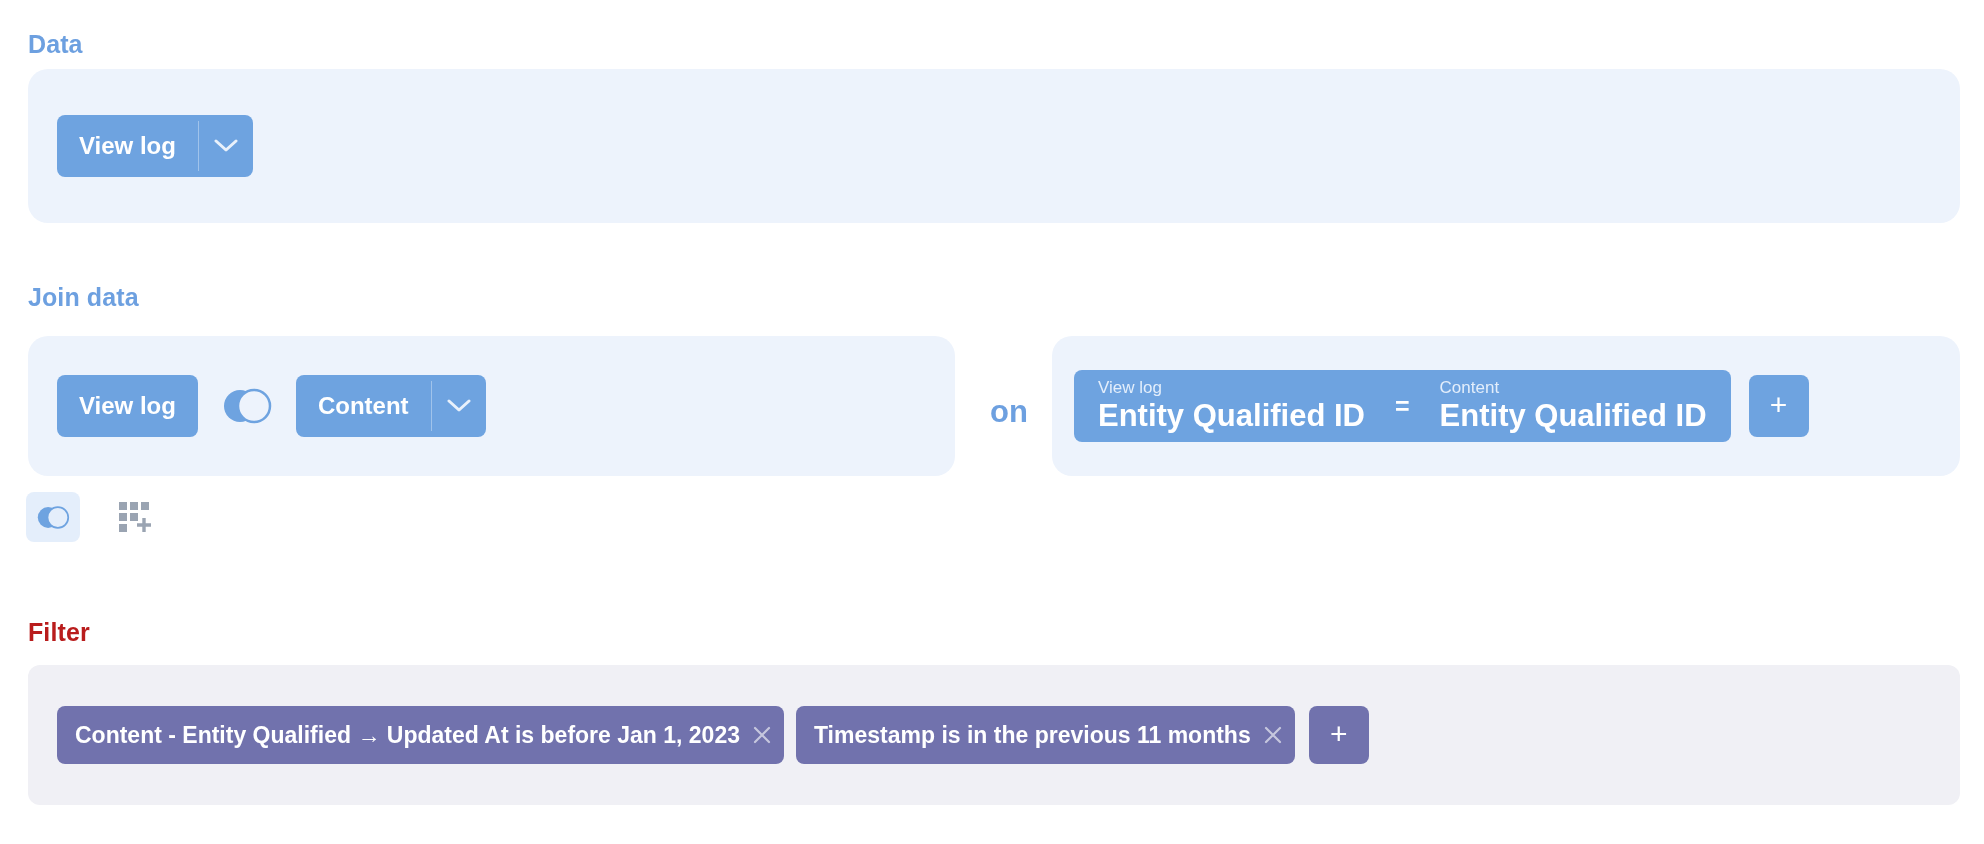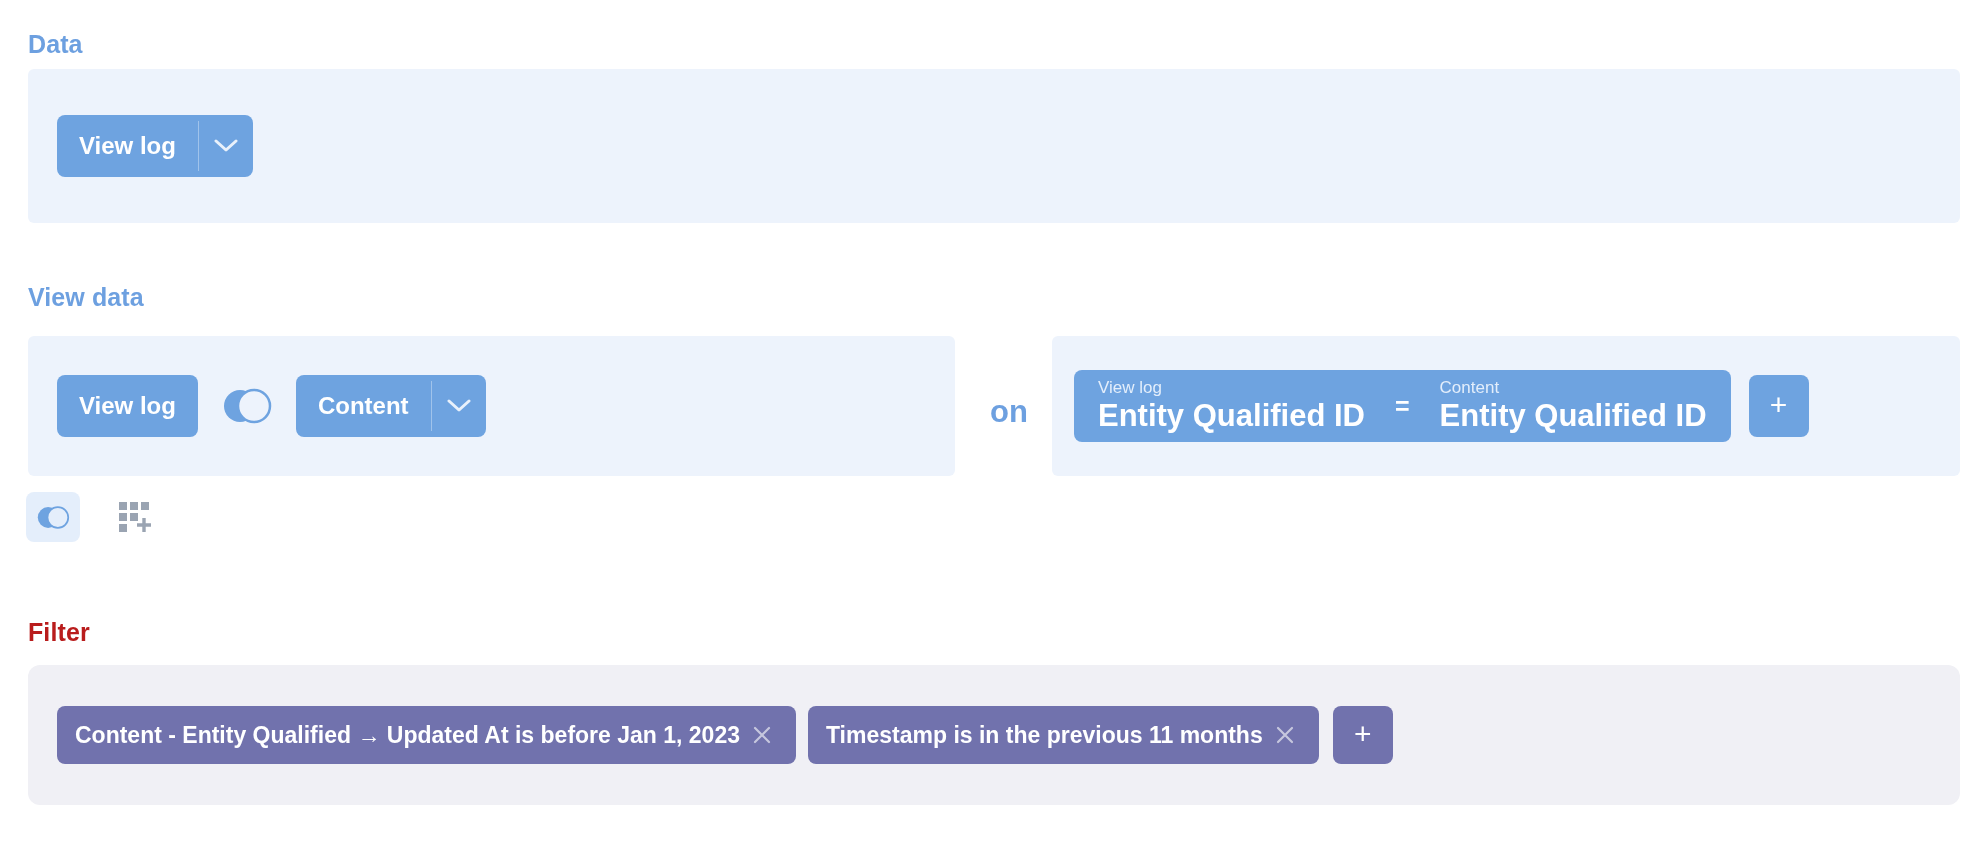--- a/index.html
+++ b/index.html
@@ -28,21 +28,21 @@
     font-weight: bold;
     letter-spacing: 0.1px;
     line-height: 1;
   }
   .label-blue { color: #6da0e0; }
   .label-purple { color: #b91c1c; }
 
   
   .panel {
     background: #edf3fc;
-    border-radius: 6px;
+    border-radius: 20px;
     box-sizing: border-box;
     display: flex;
     align-items: center;
   }
   .panel-filter {
     background: #f0f0f5;
     border-radius: 12px;
     box-sizing: border-box;
     display: flex;
     align-items: center;
@@ -185,21 +185,21 @@
   }
   .tool-btn.active { background: #e4eefb; }
 
   
   .filter-pill {
     background: #7172ad;
     border-radius: 8px;
     height: 58px;
     display: flex;
     align-items: center;
-    padding: 0 12px 0 18px;
+    padding: 0 0 0 18px;
     cursor: pointer;
   }
   .filter-pill-text {
     color: #ffffff;
     font-size: 23px;
     font-weight: bold;
     white-space: nowrap;
   }
   .filter-x {
     display: flex;
@@ -222,21 +222,21 @@
       <div class="btn-main">View log</div>
       <div class="btn-divider"></div>
       <div class="btn-caret">
         <svg class="caret-svg" width="24" height="14" viewBox="0 0 24 14" aria-hidden="true">
           <path d="M2 2 L12 11 L22 2" stroke="#e9f1fb" stroke-width="3" fill="none" stroke-linecap="round" stroke-linejoin="round"></path>
         </svg>
       </div>
     </div>
   </div>
 
-  <div style="position:absolute; left:28px; top:285px;" class="section-label label-blue">View data</div>
+  <div style="position:absolute; left:28px; top:285px;" class="section-label label-blue">Join data</div>
 
   <div class="panel" style="position:absolute; left:28px; top:336px; width:927px; height:140px;">
 
     <div class="btn-blue" style="margin-left:29px; padding:0 22px;">
       <span>View log</span>
     </div>
 
     <div class="venn-wrap" style="margin-left:20px; width:58px; height:58px;">
       <svg width="52" height="36" viewBox="0 0 52 36" aria-hidden="true">
         <circle cx="19" cy="18" r="16" fill="#6ea3e0"></circle>

